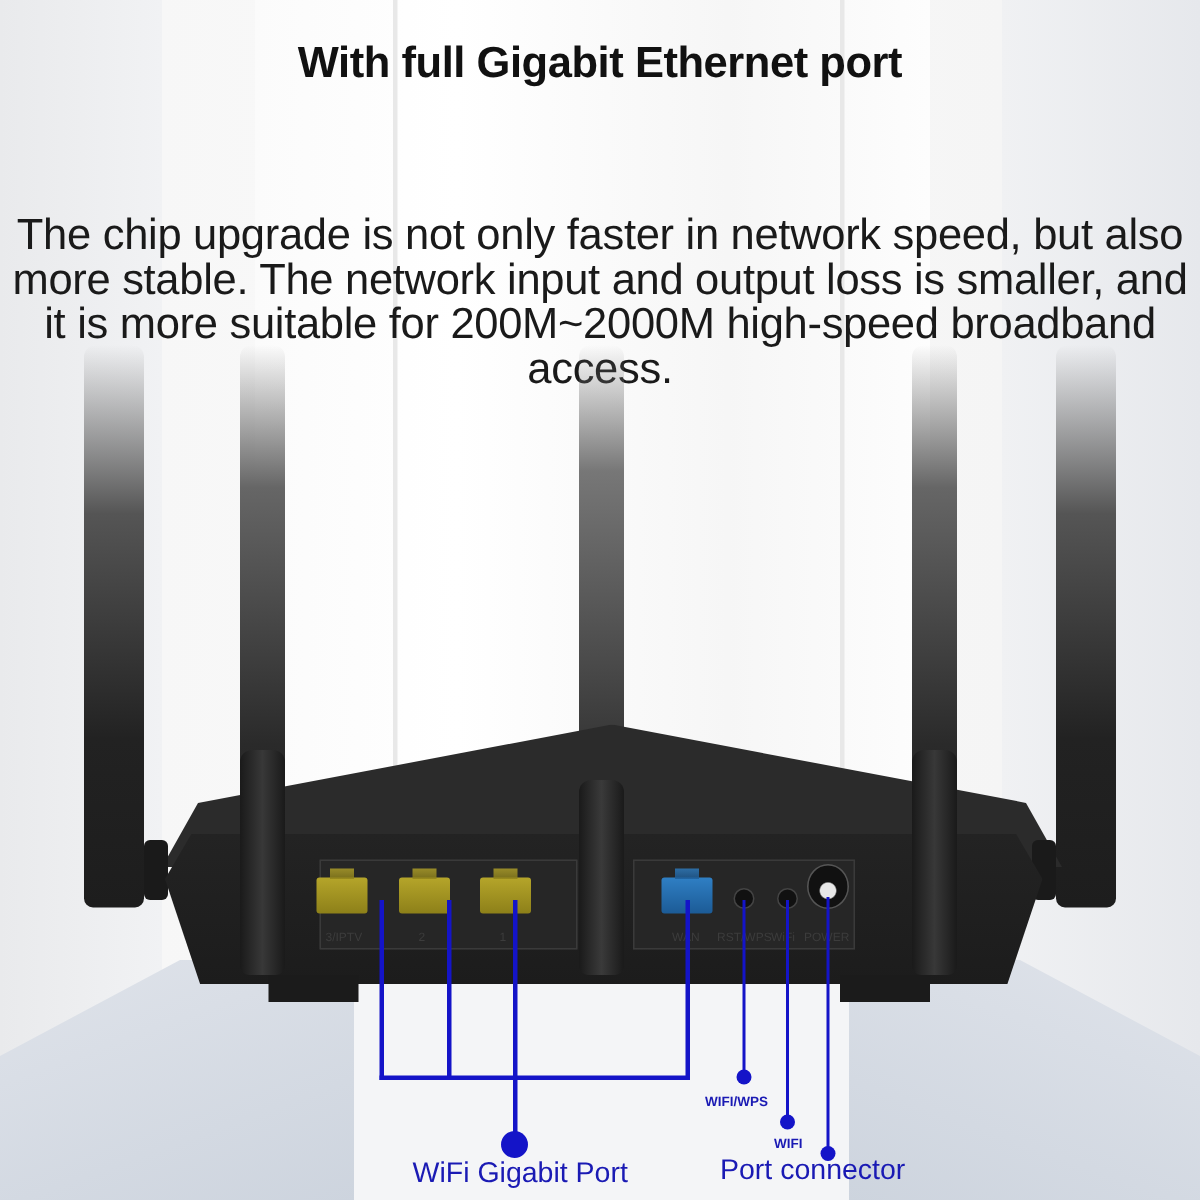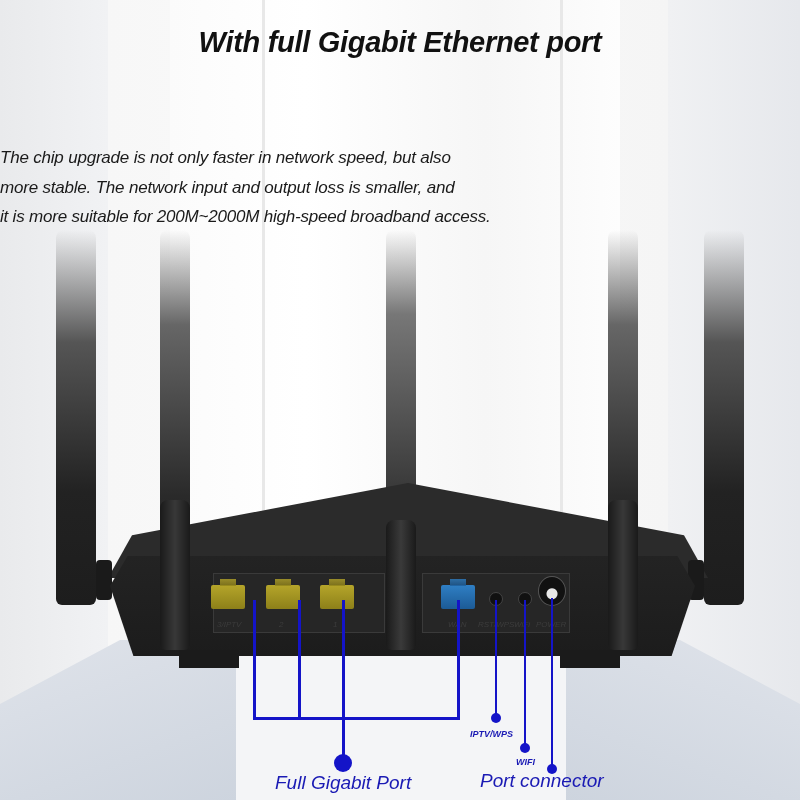--- a/index.html
+++ b/index.html
@@ -1,37 +1,37 @@
 <!DOCTYPE html>
 <html><head>
 <meta charset="utf-8">
 <style>
   html, body { margin:0; padding:0; }
   body { width:800px; height:800px; overflow:hidden; position:relative;
          background:#eeeff1; font-family:"Liberation Sans", sans-serif; }
-  .stage { position:absolute; left:0; top:0; width:800px; height:800px; overflow:hidden;font-style:italic; }
+  .stage { position:absolute; left:0; top:0; width:800px; height:800px; overflow:hidden; }
   .bg-left { position:absolute; left:0; top:0; width:108px; height:800px;
              background:linear-gradient(90deg,#e9eaec,#f1f2f4); }
   .bg-wall { position:absolute; left:108px; top:0; width:560px; height:800px;
              background:linear-gradient(90deg,#f7f7f7,#fafafa 40%,#f5f5f5); }
   .bg-right { position:absolute; left:668px; top:0; width:132px; height:800px;
               background:linear-gradient(90deg,#f0f1f3,#e6e8ec); }
   .door { position:absolute; left:170px; top:0; width:450px; height:800px;
           background:linear-gradient(90deg,#fbfbfb,#ffffff 30%,#f6f6f6 70%,#fdfdfd); }
   .door-edge { position:absolute; top:0; width:3px; height:800px; background:#e8e8e8; }
   .floor-left { position:absolute; left:0; top:640px; width:240px; height:160px;
                 background:linear-gradient(160deg,#dfe3ea,#cdd4de); clip-path:polygon(0 100%,0 40%,50% 0,100% 0,100% 100%); }
   .floor-right { position:absolute; left:560px; top:640px; width:240px; height:160px;
                 background:linear-gradient(200deg,#dfe3ea,#cdd4de); clip-path:polygon(0 0,50% 0,100% 40%,100% 100%,0 100%); }
   .floor-mid { position:absolute; left:236px; top:650px; width:330px; height:150px; background:#f4f5f7; }
 
   .headline { position:absolute; left:0; top:22px; width:800px; text-align:center;
               font-weight:bold; font-size:29px; line-height:40px; color:#111; letter-spacing:-0.3px; }
-  .body-text { position:absolute; left:0; top:143px; width:800px; 
-               font-size:17px; line-height:29.5px; color:#1a1a1a; letter-spacing:-0.2px; }
+  .body-text { position:absolute; left:0; top:143px; width:800px; text-align:center;
+               font-size:29px; line-height:29.5px; color:#1a1a1a; letter-spacing:-0.2px; }
 
   .antenna { position:absolute; border-radius:8px 8px 6px 6px; }
   .router-top { position:absolute; left:108px; top:483px; width:600px; height:95px;
                 background:#2b2b2b; clip-path:polygon(0 100%,4% 55%,50% 0,96% 55%,100% 100%); }
   .router-body { position:absolute; left:110px; top:556px; width:585px; height:100px;
                  background:linear-gradient(180deg,#232323,#1c1c1c); border-radius:4px;
                  clip-path:polygon(3% 0,97% 0,100% 30%,96% 100%,4% 100%,0 30%); }
   .panel { position:absolute; top:573px; height:58px; background:#262626; border:1px solid #3a3a3a; }
   .foot { position:absolute; top:650px; width:60px; height:18px; background:#1b1b1b; }
   .port { position:absolute; top:585px; width:34px; height:24px; border-radius:2px; }
@@ -116,17 +116,17 @@
   <div class="line" style="left:253px; top:717px; width:207px; height:3px;"></div>
   <div class="dot" style="left:334px; top:754px; width:18px; height:18px;"></div>
 
   <div class="line" style="left:495px; top:600px; width:2px; height:118px;"></div>
   <div class="dot" style="left:491px; top:713px; width:10px; height:10px;"></div>
   <div class="line" style="left:524px; top:600px; width:2px; height:148px;"></div>
   <div class="dot" style="left:520px; top:743px; width:10px; height:10px;"></div>
   <div class="line" style="left:551px; top:598px; width:2px; height:170px;"></div>
   <div class="dot" style="left:547px; top:764px; width:10px; height:10px;"></div>
 
-  <span class="callout-big" style="left:275px; top:772px;">Full Gigabit Port</span>
-  <span class="callout-small" style="left:470px; top:729px;">IPTV/WPS</span>
+  <span class="callout-big" style="left:275px; top:772px;">WiFi Gigabit Port</span>
+  <span class="callout-small" style="left:470px; top:729px;">WIFI/WPS</span>
   <span class="callout-small" style="left:516px; top:757px;">WIFI</span>
   <span class="callout-big" style="left:480px; top:770px;">Port connector</span>
 </div>
 
 </body></html>

